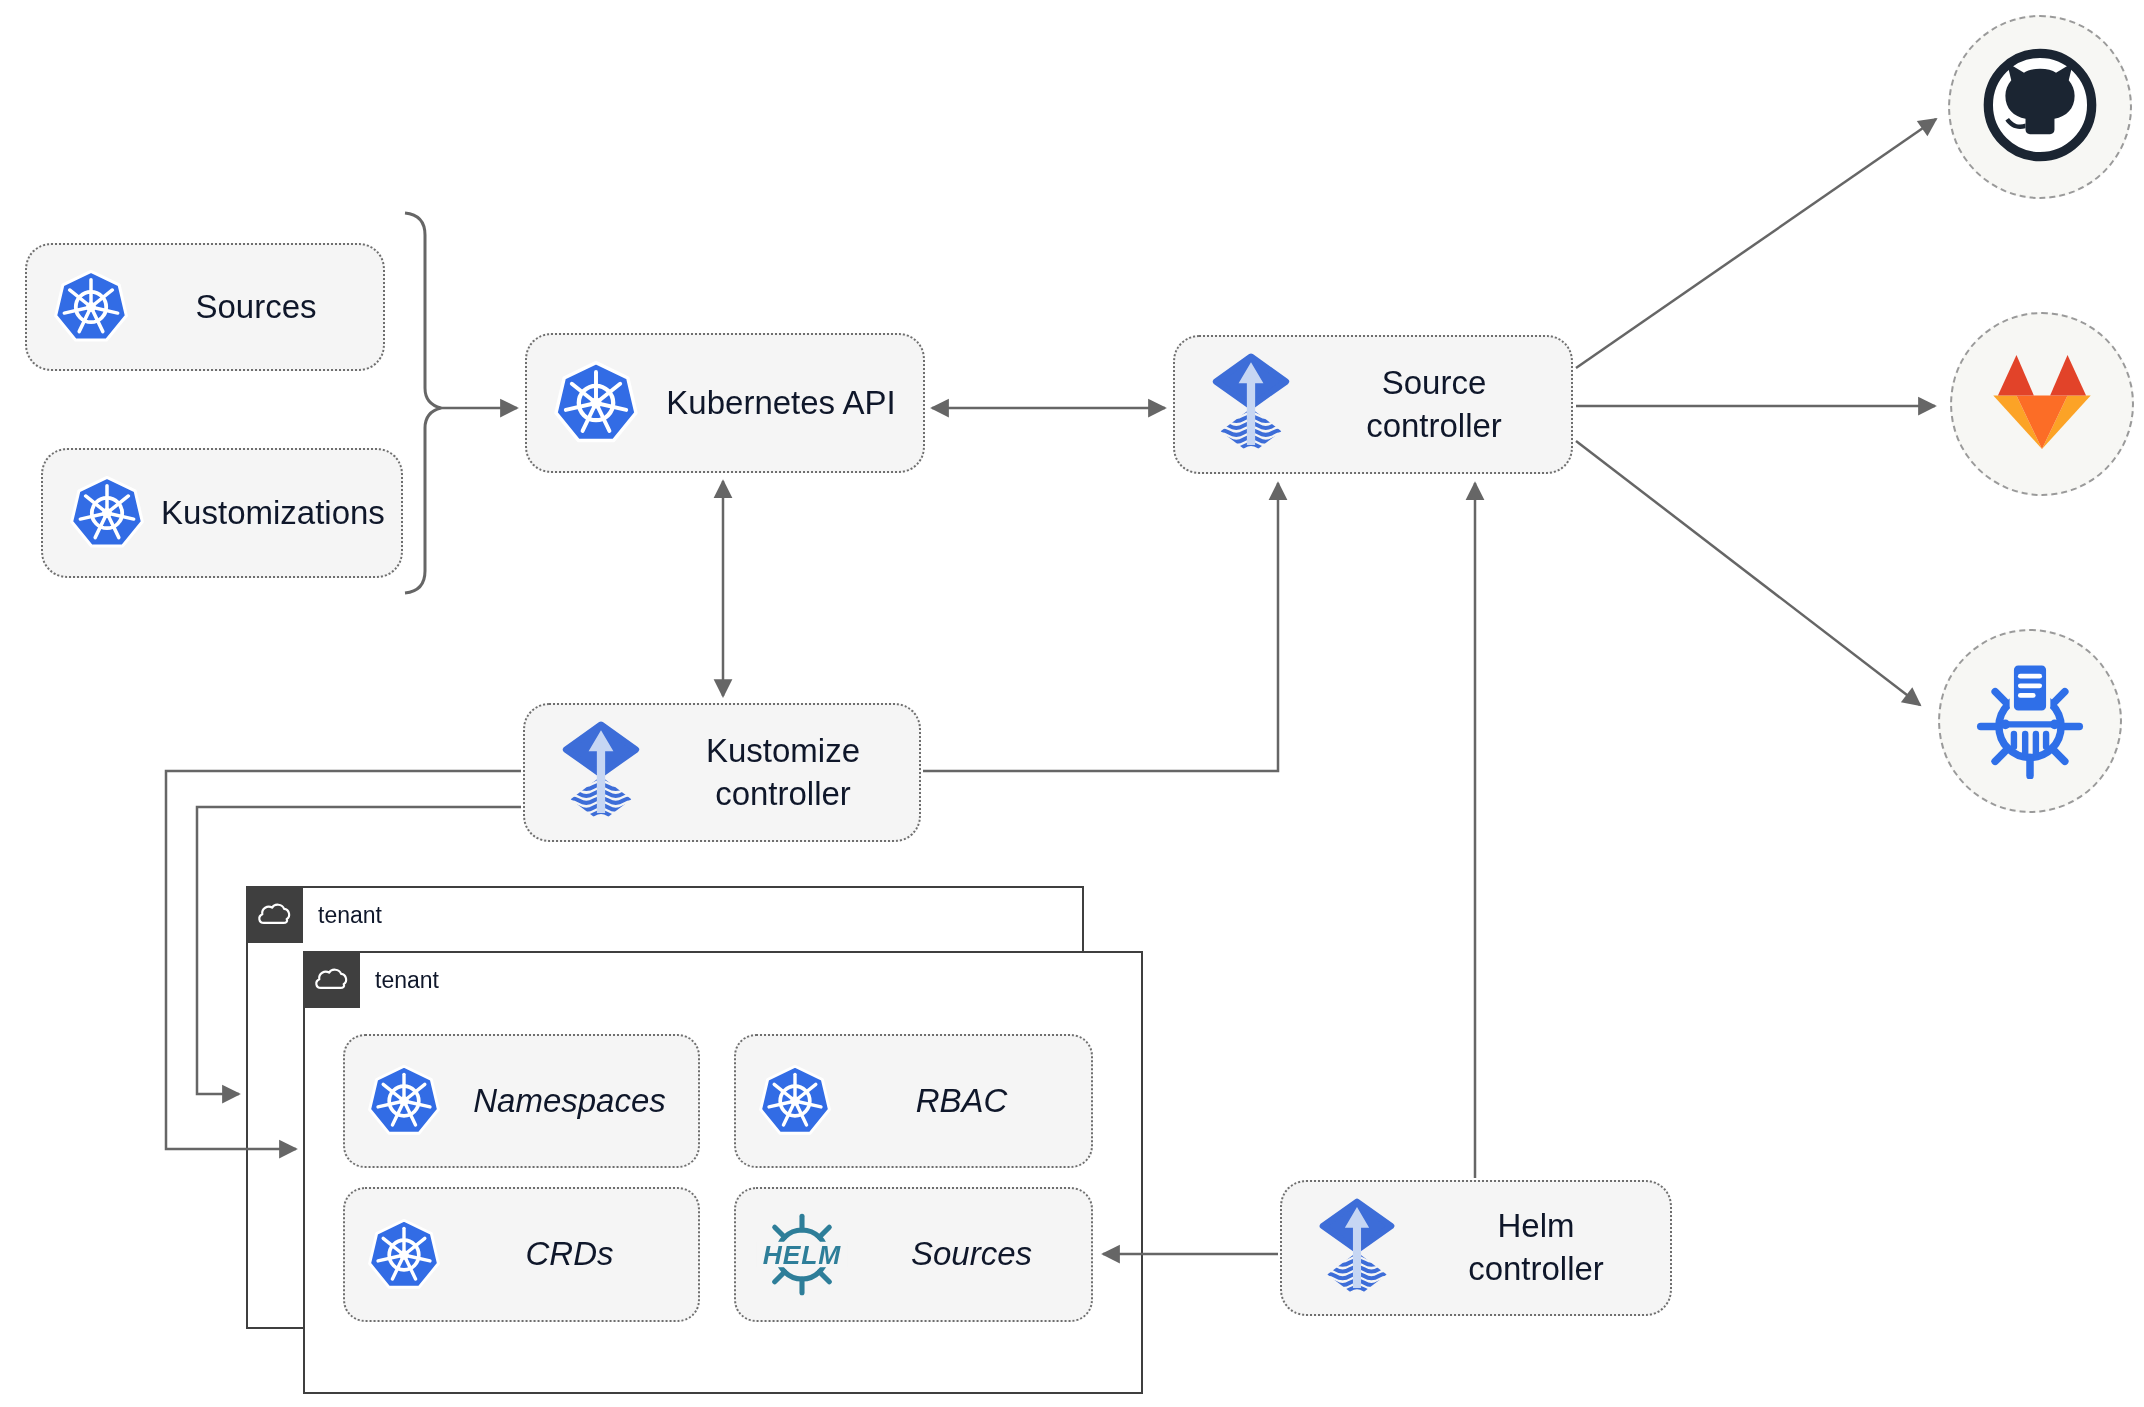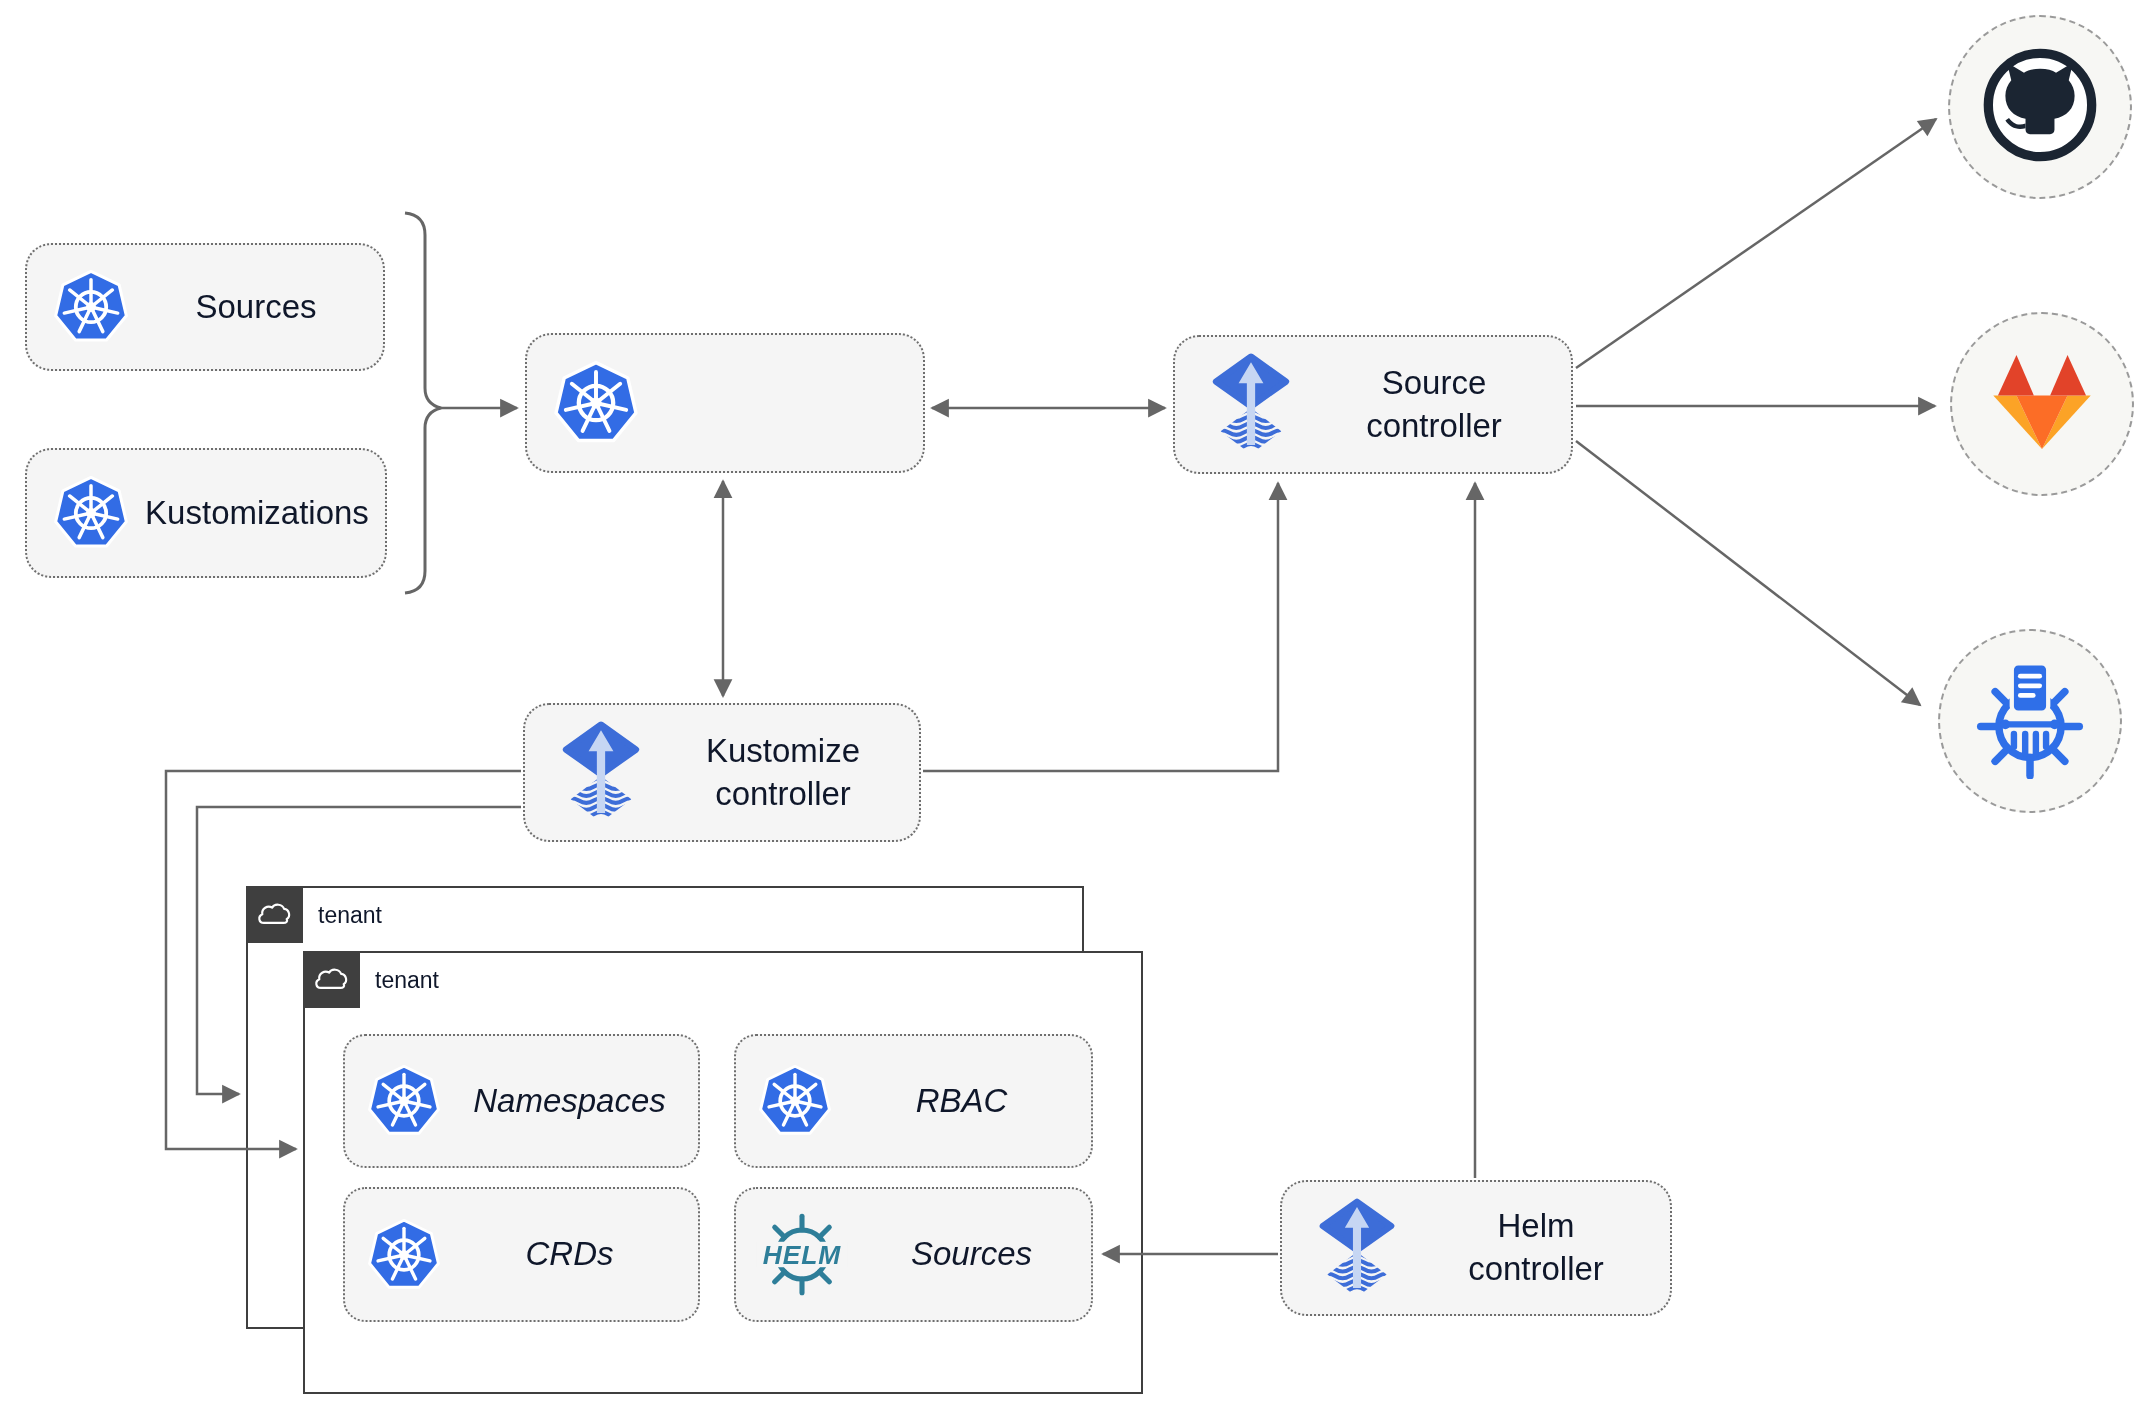--- a/index.html
+++ b/index.html
@@ -206,35 +206,36 @@
 
   <div class="node" style="left:25px;top:243px;width:360px;height:128px">
     <span class="icon" style="margin-left:26px">
       <svg width="76" height="76" viewBox="0 0 100 100">
           <use href="#i-k8s"></use>
         </svg>
       </span>
     <span class="lbl">Sources</span>
   </div>
 
-  <div class="node" style="left:25px;top:448px;width:362px;height:130px">
+  <div class="node" style="left:41px;top:448px;width:362px;height:130px">
     <span class="icon" style="margin-left:26px">
       <svg width="76" height="76" viewBox="0 0 100 100">
           <use href="#i-k8s"></use>
         </svg>
       </span>
     <span class="lbl">Kustomizations</span>
   </div>
 
   <div class="node" style="left:525px;top:333px;width:400px;height:140px">
     <span class="icon" style="margin-left:26px">
       <svg width="86" height="86" viewBox="0 0 100 100">
           <use href="#i-k8s"></use>
         </svg>
       </span>
+    <span class="lbl">Kubernetes API</span>
   </div>
 
   <div class="node" style="left:1173px;top:335px;width:400px;height:139px">
     <span class="icon" style="margin-left:30px">
       <svg width="92" height="103" viewBox="0 0 100 112">
           <use href="#i-flux"></use>
         </svg>
       </span>
     <span class="lbl"><span class="wrap">Source controller</span></span>
   </div>

